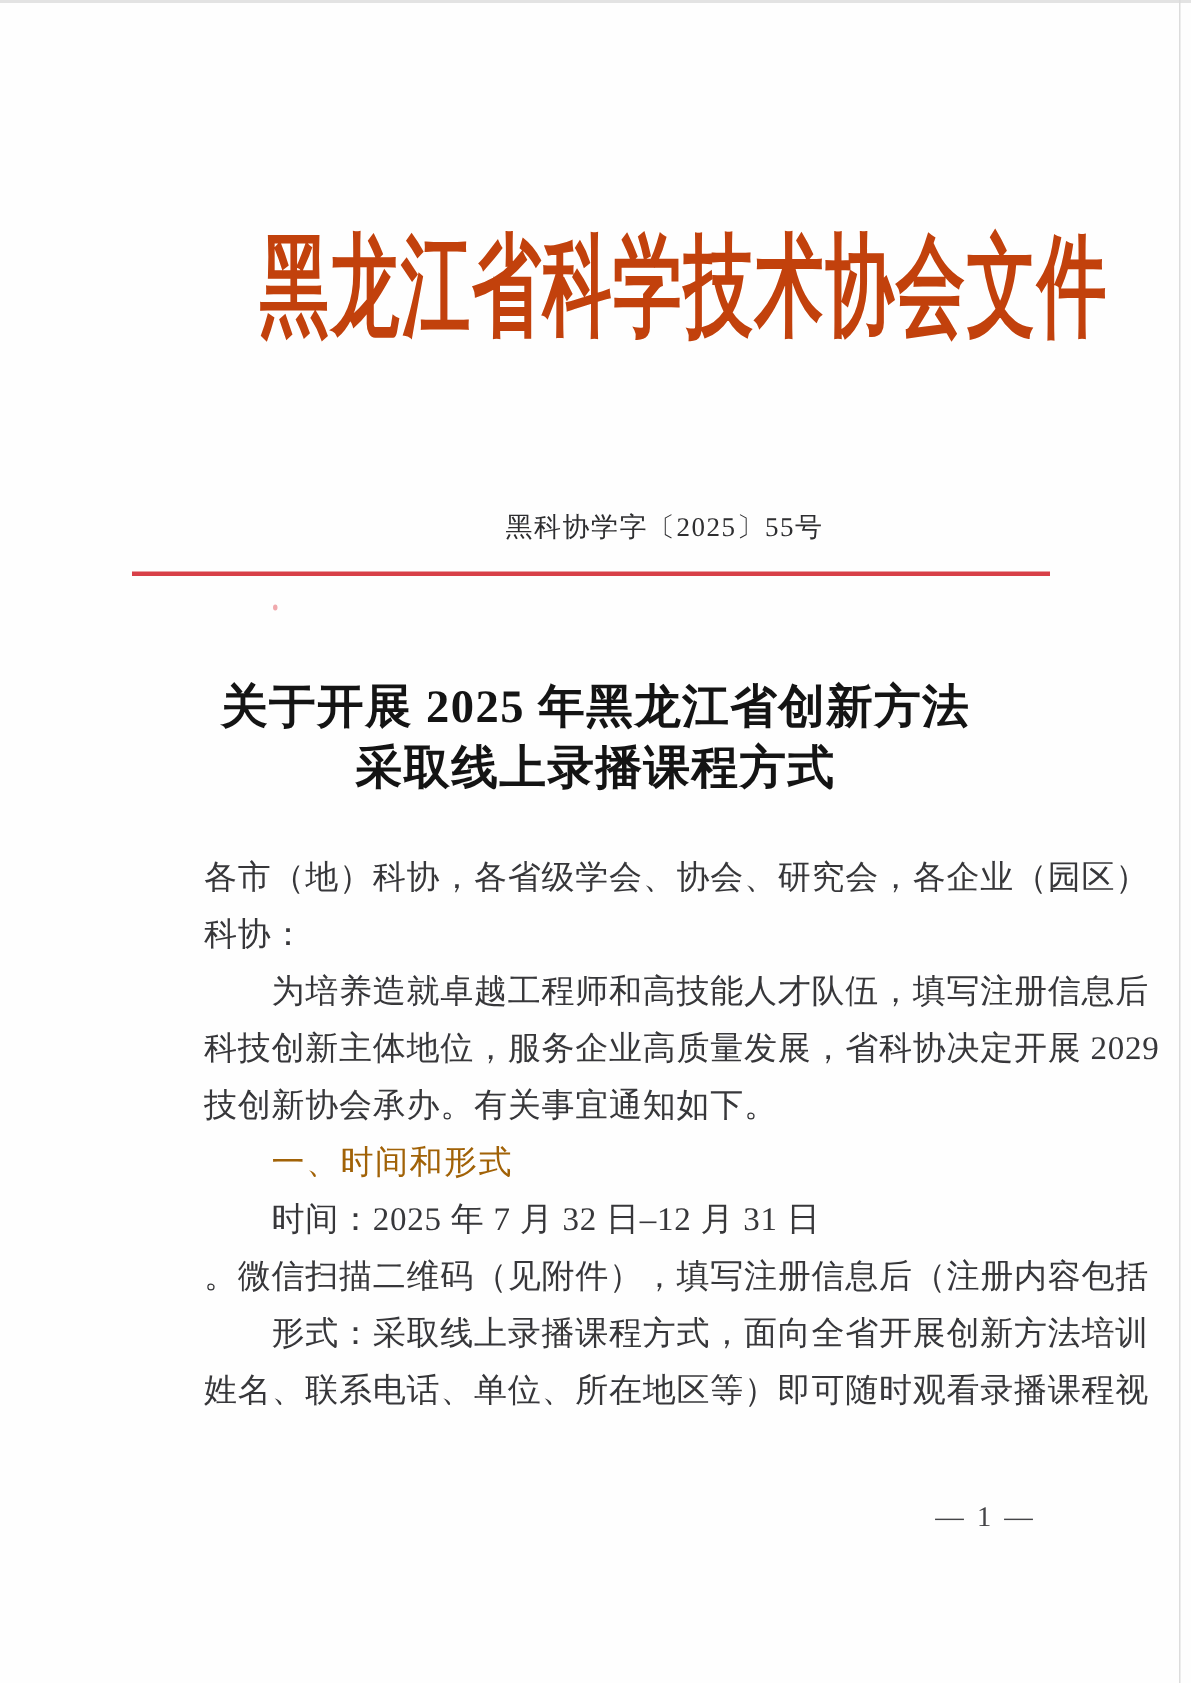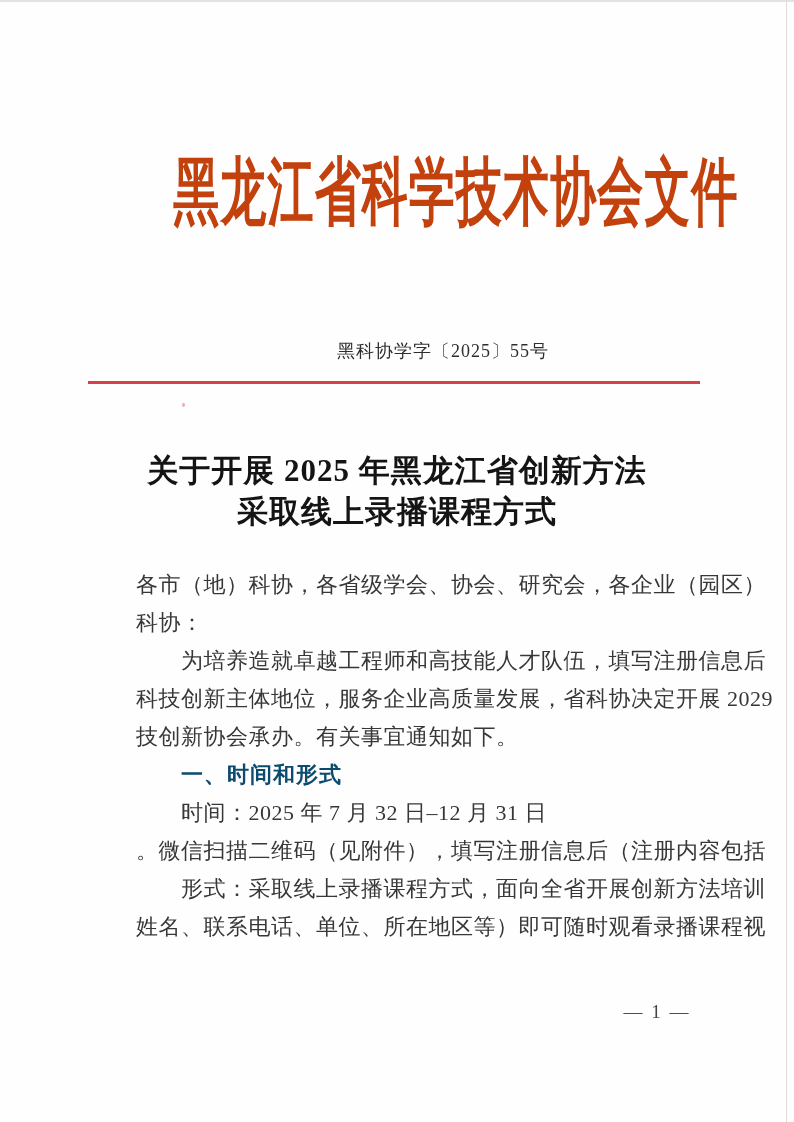--- a/index.html
+++ b/index.html
@@ -101,22 +101,22 @@
   .doc-body .line {
     height: 38px;
     line-height: 38px;
     white-space: nowrap;
   }
   .doc-body .indent {
     padding-left: 45px;
   }
   .doc-body .heading {
     font-family: "Liberation Sans", "DejaVu Sans", sans-serif;
-    font-weight: bold;
-    color: #0c4a6e;
+    font-weight: normal;
+    color: #a16207;
     letter-spacing: 1px;
   }
   .page-number {
     position: absolute;
     top: 1000px;
     left: 597px;
     width: 120px;
     text-align: center;
     font-size: 19px;
     line-height: 24px;

